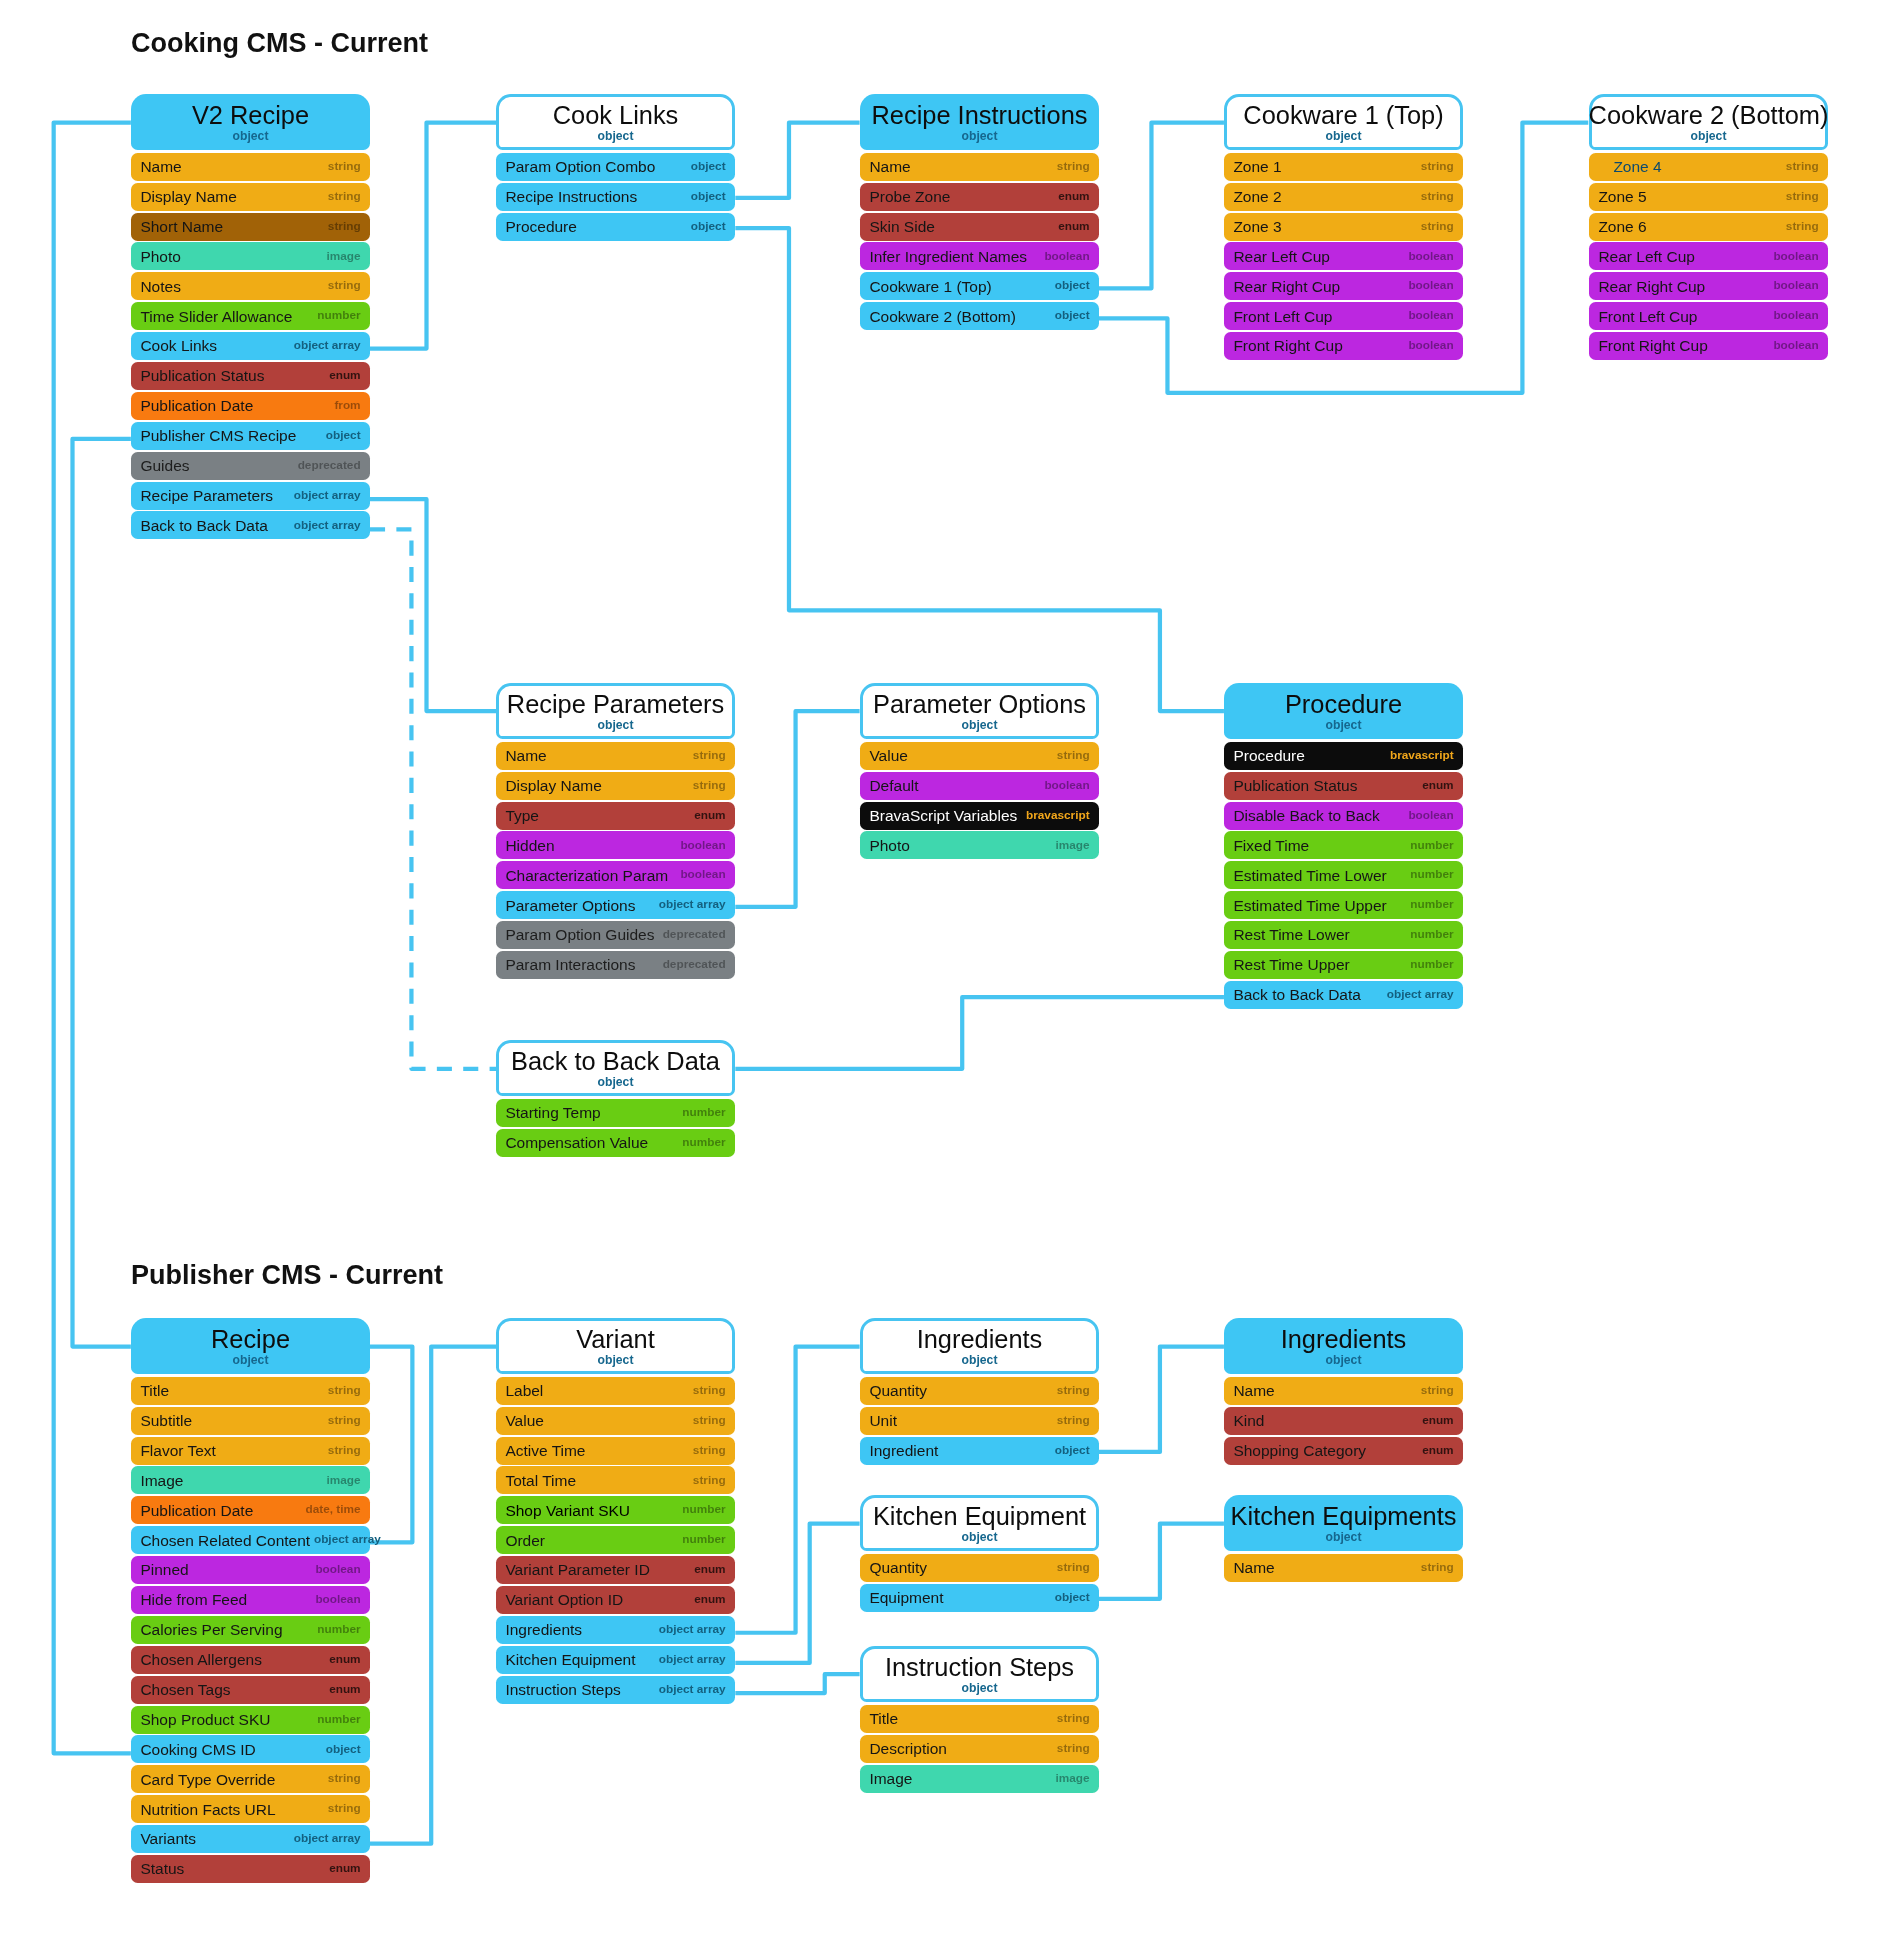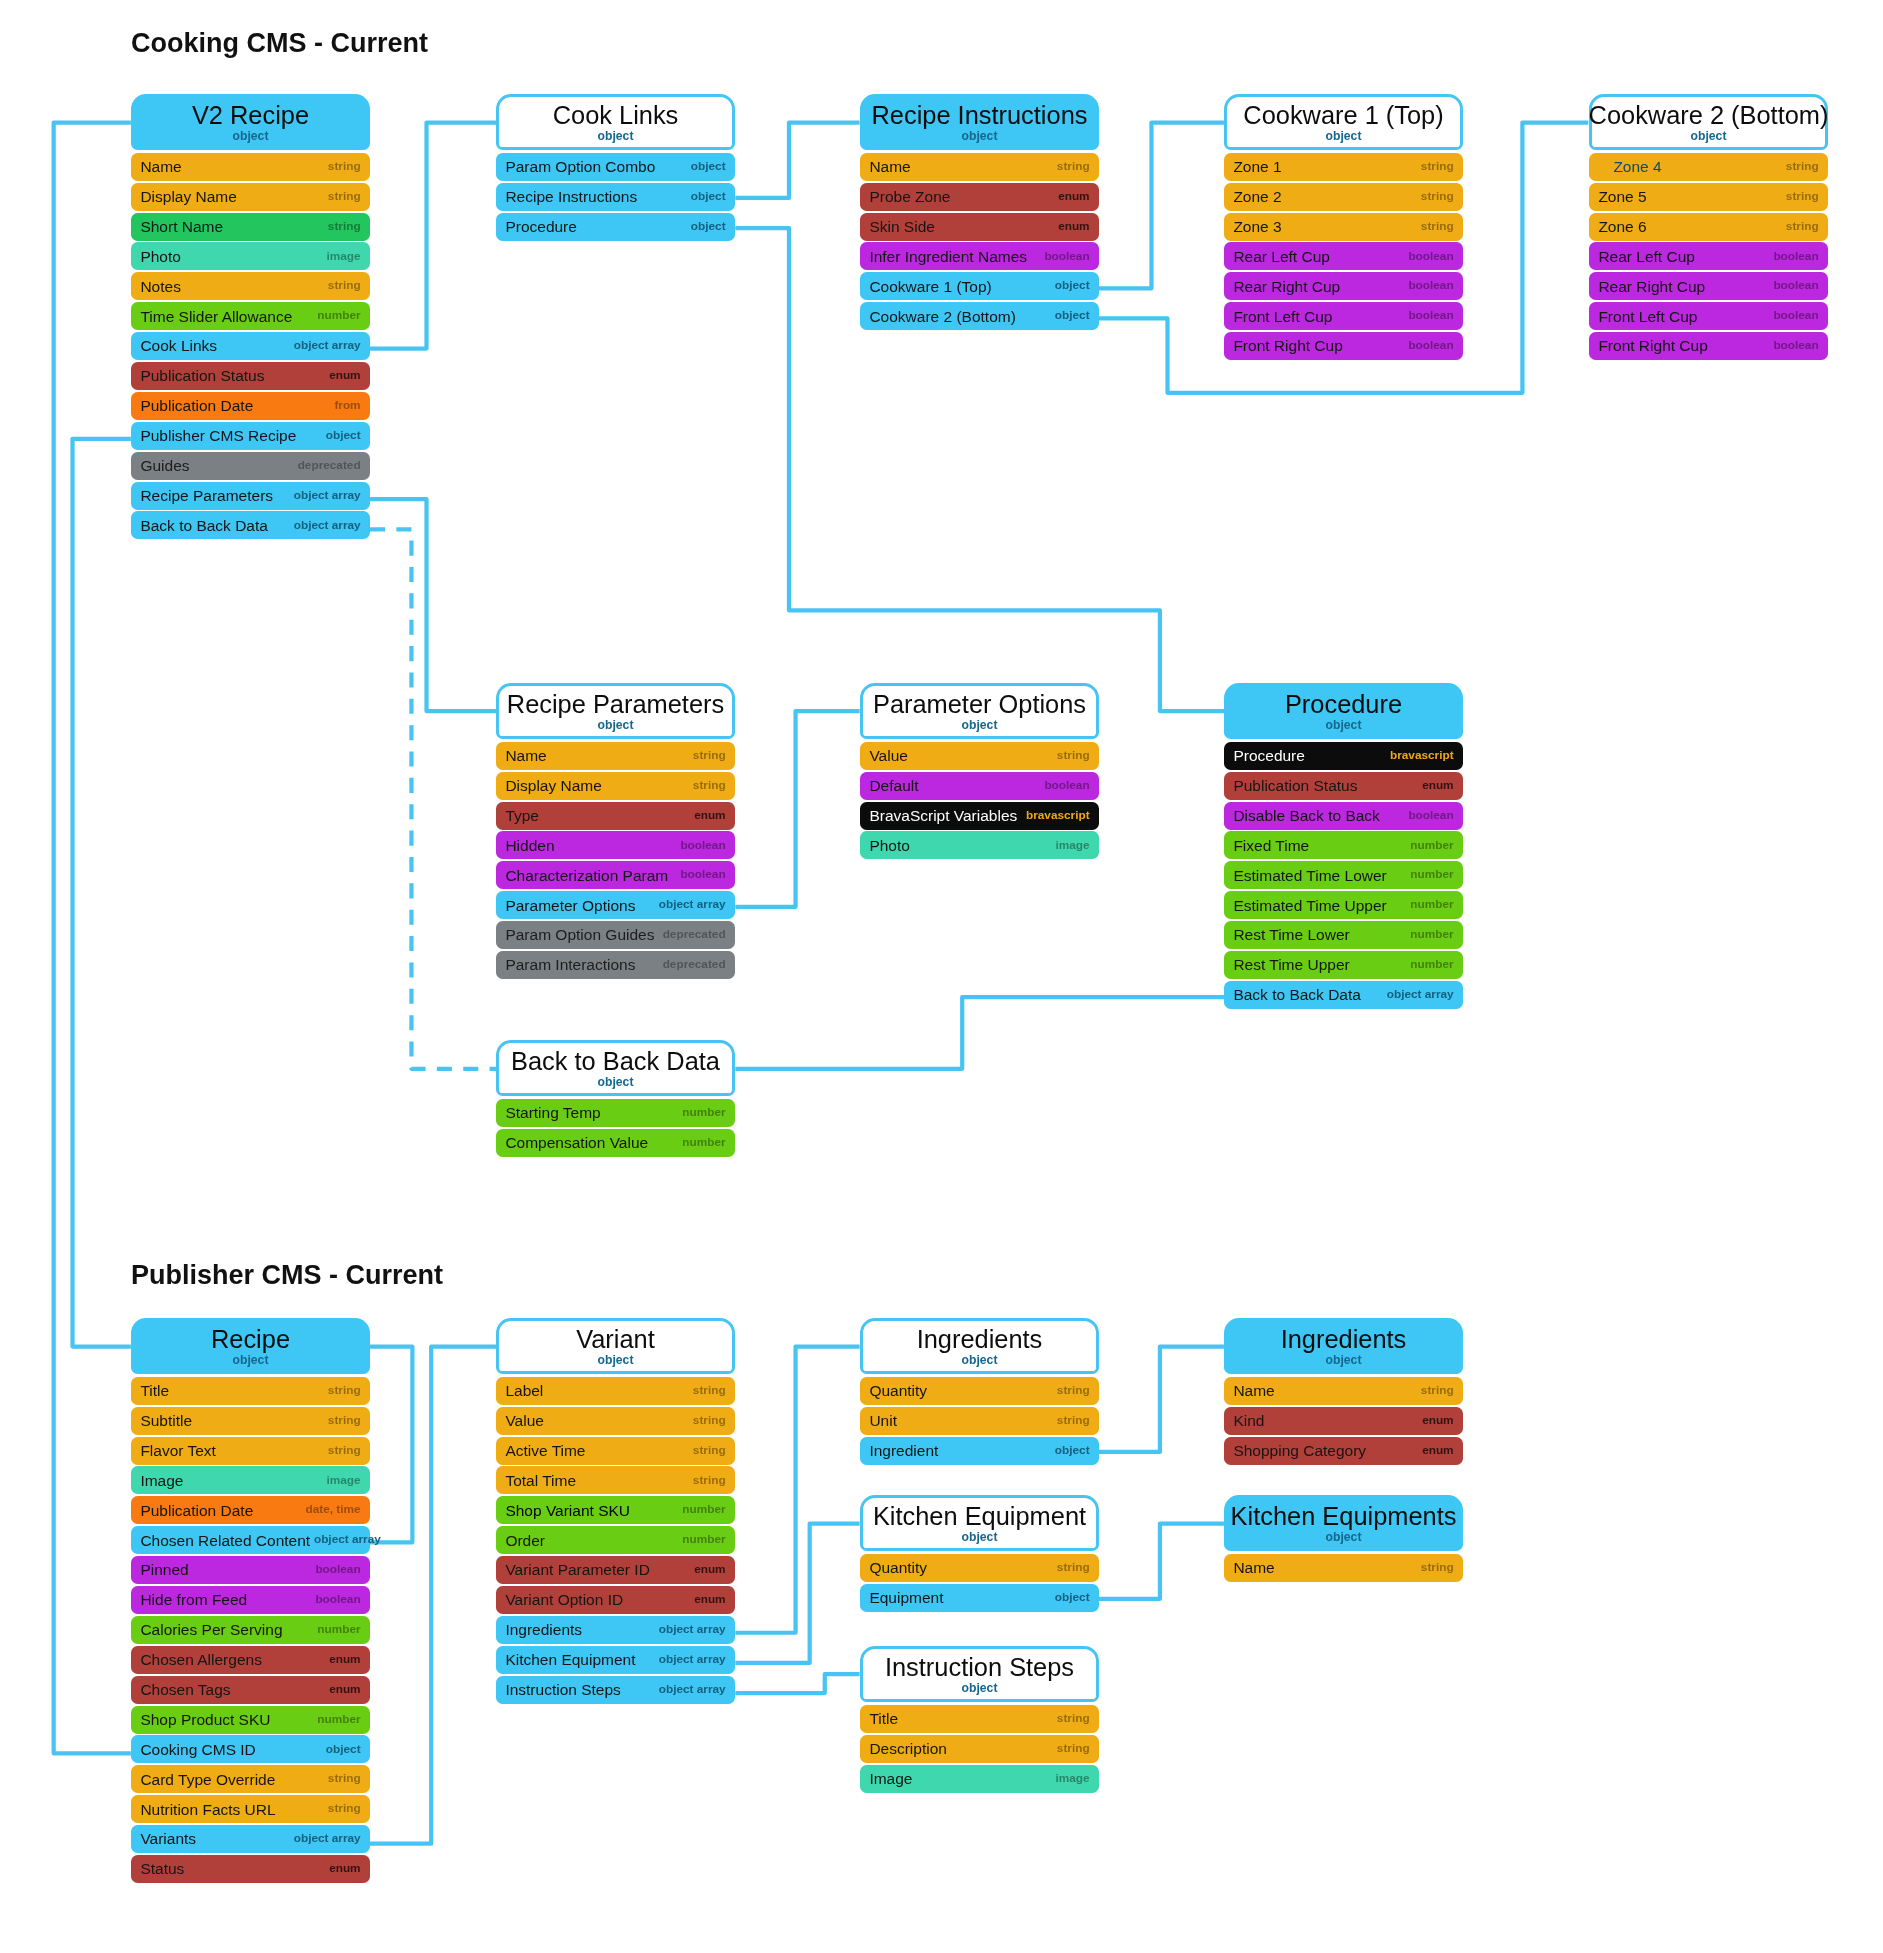--- a/index.html
+++ b/index.html
@@ -51,21 +51,21 @@
         <div class="entity-subtitle">object</div>
       </div>
       <div class="field-row" style="background: rgb(240, 172, 21);">
         <span class="field-label" style="color: rgb(21, 21, 21);">Name</span>
         <span class="field-type" style="color: rgba(0, 0, 0, 0.38);">string</span>
       </div>
       <div class="field-row" style="background: rgb(240, 172, 21);">
         <span class="field-label" style="color: rgb(21, 21, 21);">Display Name</span>
         <span class="field-type" style="color: rgba(0, 0, 0, 0.38);">string</span>
       </div>
-      <div class="field-row" style="background: #22c55e;">
+      <div class="field-row" style="background: #a16207;">
         <span class="field-label" style="color: rgb(21, 21, 21);">Short Name</span>
         <span class="field-type" style="color: rgba(0, 0, 0, 0.38);">string</span>
       </div>
       <div class="field-row" style="background: rgb(63, 215, 174);">
         <span class="field-label" style="color: rgb(21, 21, 21);">Photo</span>
         <span class="field-type" style="color: rgba(0, 0, 0, 0.38);">image</span>
       </div>
       <div class="field-row" style="background: rgb(240, 172, 21);">
         <span class="field-label" style="color: rgb(21, 21, 21);">Notes</span>
         <span class="field-type" style="color: rgba(0, 0, 0, 0.38);">string</span>

